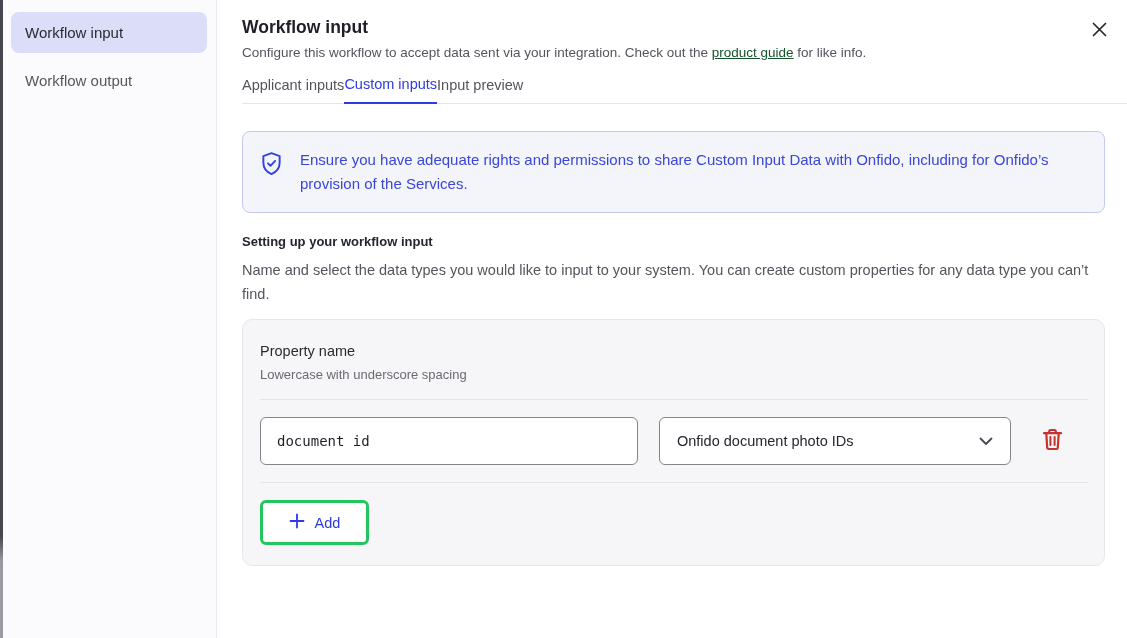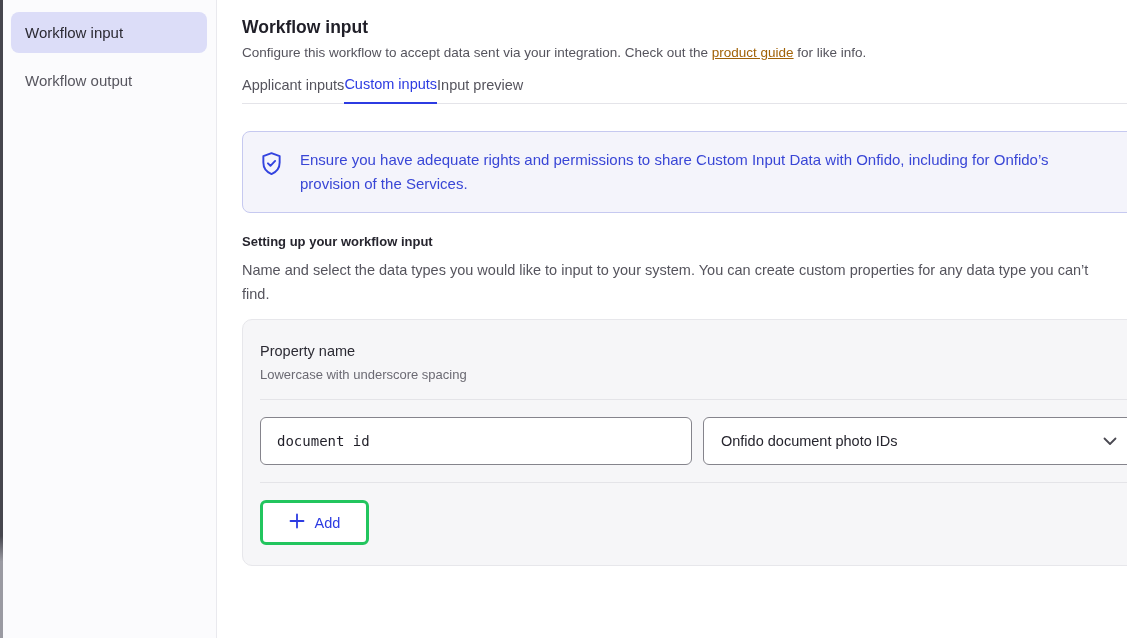--- a/index.html
+++ b/index.html
@@ -50,21 +50,21 @@
     font-size:17.5px;
     font-weight:700;
     color:#201f28;
   }
   .subtitle {
     margin-top:7px;
     font-size:13.5px;
     color:#55545d;
   }
   .subtitle a {
-    color:#a16207;
+    color:#14532d;
     font-weight:500;
     text-decoration:underline;
     cursor:pointer;
   }
   .close-btn {
     position:absolute; top:18px; right:15px;
     width:26px; height:26px;
     background:none; border:none; cursor:pointer;
     display:flex; align-items:center; justify-content:center;
   }
@@ -135,33 +135,33 @@
     border-radius:10px;
     padding:23px 16px 20px 17px;
   }
   .card-header { display:grid; grid-template-columns:393px 1fr; }
   .col-title { font-size:14.5px; color:#2b2a33; }
   .col-hint  { margin-top:8px; font-size:13px; color:#6b6a73; }
   .divider { height:1px; background:#e4e4e8; margin:17px 0; }
 
   .field-row { display:flex; align-items:center; }
   .text-input {
-    width:432px; height:48px;
+    width:378px; height:48px;
     border:1px solid #85848c;
     border-radius:6px;
     background:#fff;
     font-family:"DejaVu Sans Mono", monospace;
     font-size:14px;
     color:#201f28;
     padding:0 16px;
     outline:none;
   }
   .select-box {
-    margin-left:11px;
-    width:432px; height:48px;
+    margin-left:21px;
+    width:352px; height:48px;
     border:1px solid #85848c;
     border-radius:6px;
     background:#fff;
     display:flex; align-items:center; justify-content:space-between;
     padding:0 17px;
     font-size:14.5px;
     color:#26252e;
     cursor:pointer;
   }
   .trash-btn {

